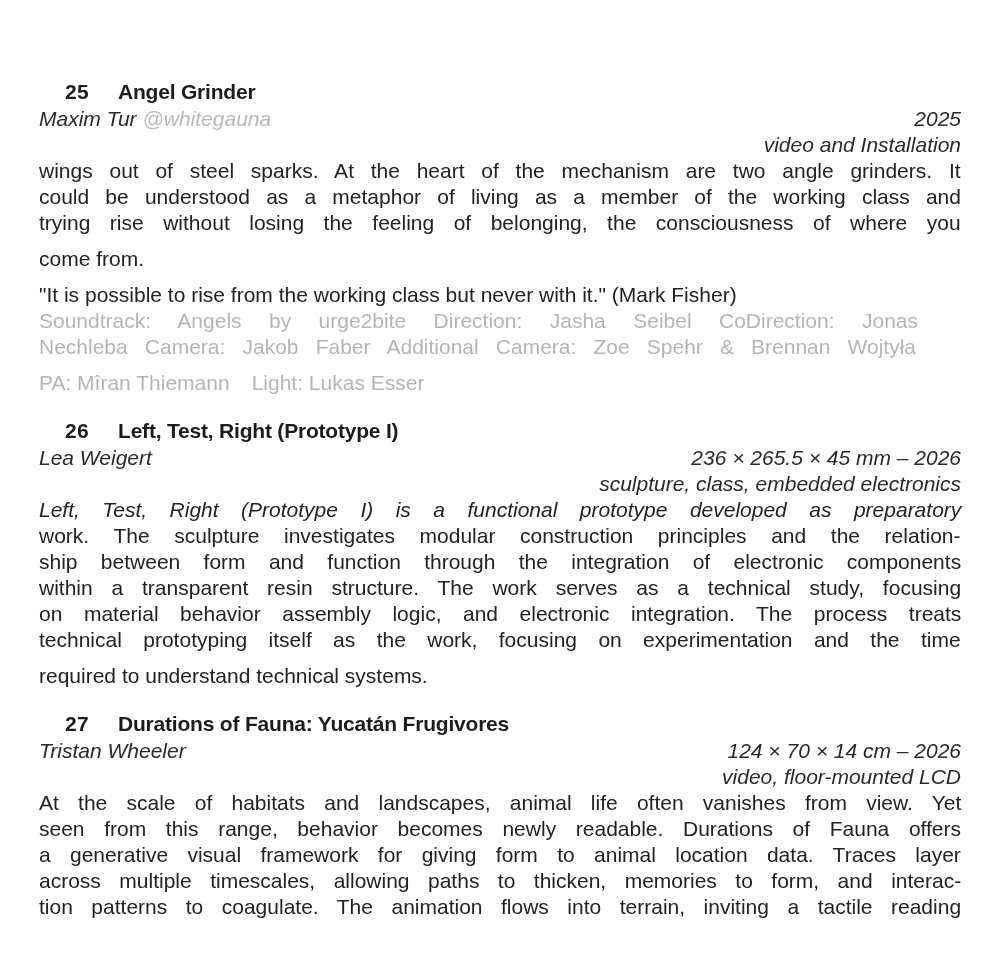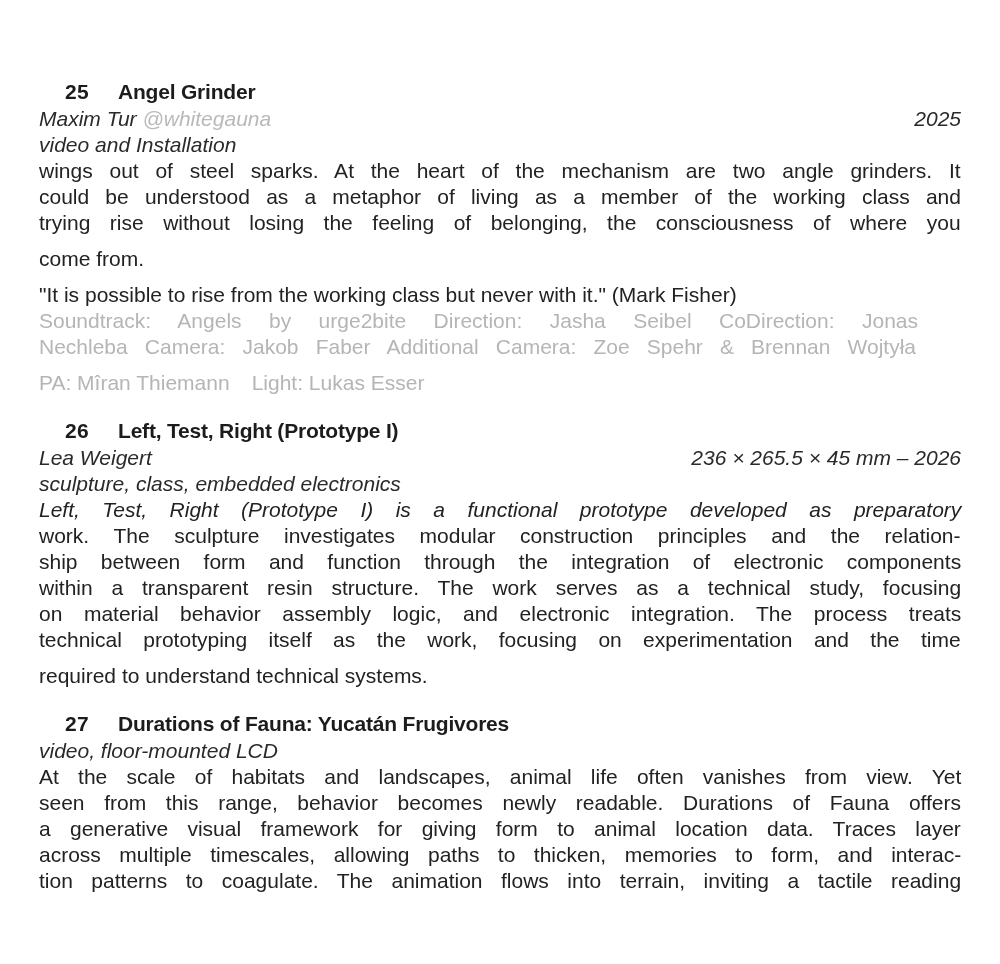--- a/index.html
+++ b/index.html
@@ -55,21 +55,21 @@
       font-size: 21px;
       color: #2a2a2a;
     }
     .meta-row .handle {
       color: #b9b9b9;
     }
     .meta-right {
       text-align: right;
     }
     .medium-row {
-      text-align: left;
+      text-align: right;
       height: 26px;
       line-height: 26px;
       font-style: italic;
       font-size: 21px;
       color: #2a2a2a;
     }
     .body-text {
       font-size: 21px;
       line-height: 26px;
       color: #222222;
@@ -158,20 +158,24 @@
       <span class="line" style="word-spacing: 15.5455px; display: block; text-align-last: left;">technical prototyping itself as the work, focusing on experimentation and the time</span>
       <span class="line last" style="display: block;">required to understand technical systems.</span>
     </div>
   </section>
 
   <section class="entry entry-27">
     <div class="title-row">
       <span class="num">27</span>
       <span class="ttl">Durations of Fauna: Yucatán Frugivores</span>
     </div>
+    <div class="meta-row">
+      <span>Tristan Wheeler</span>
+      <span class="meta-right">124 × 70 × 14 cm – 2026</span>
+    </div>
     <div class="medium-row">video, floor-mounted LCD</div>
     <div class="body-text">
       <span class="line" style="word-spacing: 13.3846px; display: block; text-align-last: left;">At the scale of habitats and landscapes, animal life often vanishes from view. Yet</span>
       <span class="line" style="word-spacing: 13.8182px; display: block; text-align-last: left;">seen from this range, behavior becomes newly readable. Durations of Fauna offers</span>
       <span class="line" style="word-spacing: 13.5px; display: block; text-align-last: left;">a generative visual framework for giving form to animal location data. Traces layer</span>
       <span class="line" style="word-spacing: 12.6364px; display: block; text-align-last: left;">across multiple timescales, allowing paths to thicken, memories to form, and interac-</span>
       <span class="line" style="word-spacing: 12.6667px; display: block; text-align-last: left;">tion patterns to coagulate. The animation flows into terrain, inviting a tactile reading</span>
     </div>
   </section>
 

